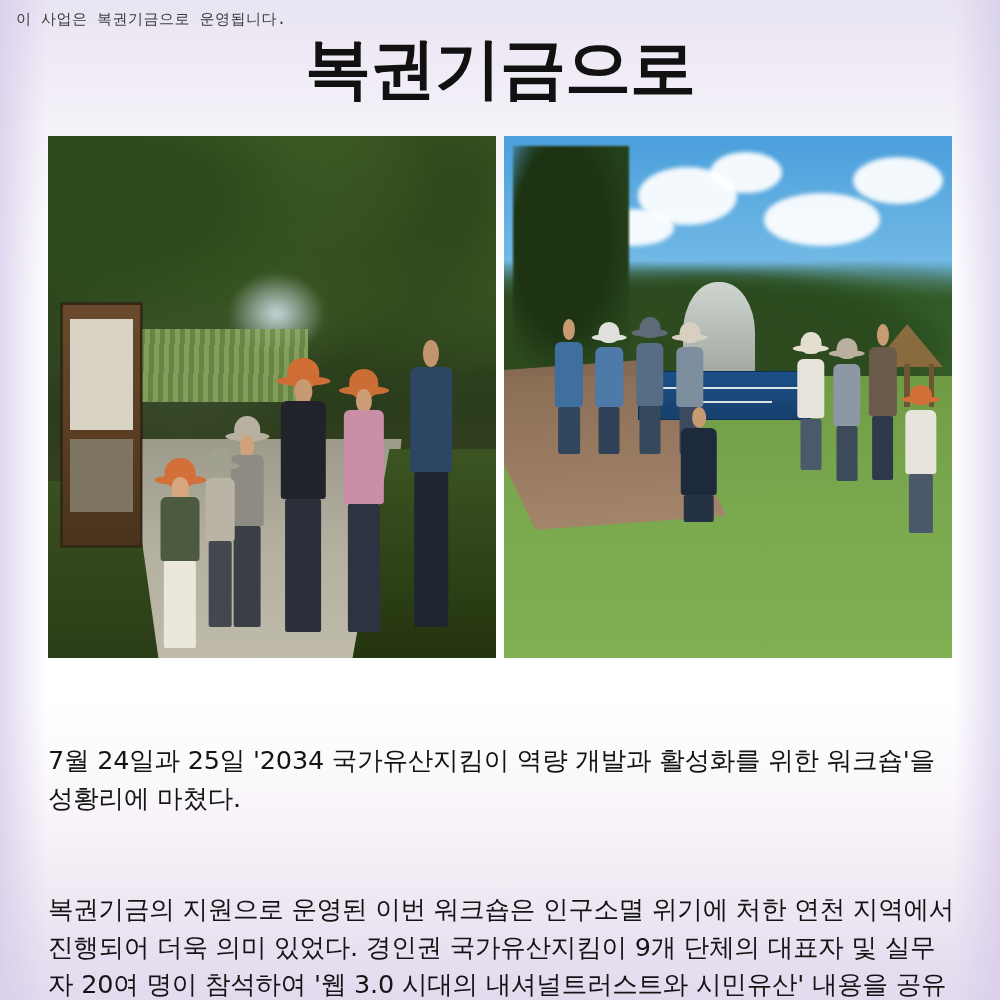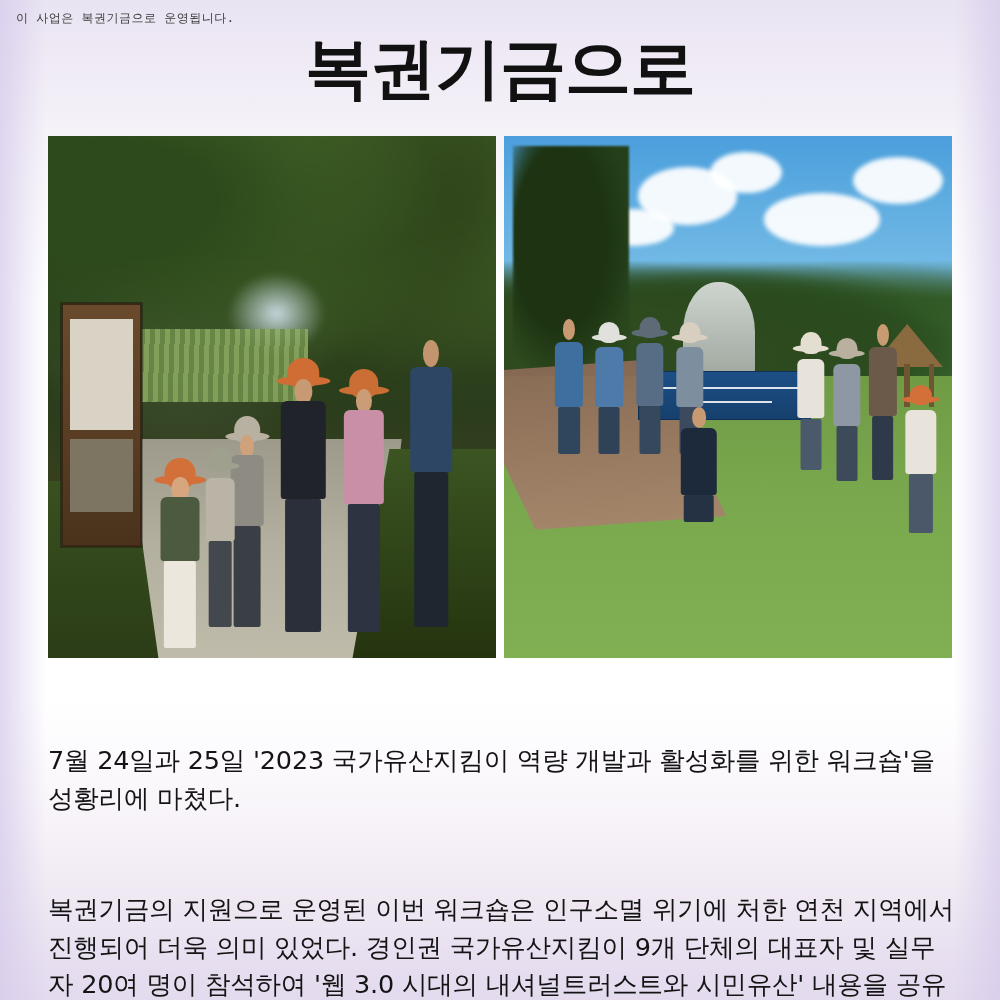--- a/index.html
+++ b/index.html
@@ -50,21 +50,21 @@
     width: 46px;
     background: linear-gradient(270deg, rgba(214,203,235,.75), rgba(214,203,235,0));
     pointer-events: none;
   }
 
   .kicker {
     position: absolute;
     left: 16px;
     top: 10px;
     font-family: "DejaVu Sans Mono", monospace;
-    font-size: 12px;
+    font-size: 15px;
     letter-spacing: .5px;
     color: #3a3a3a;
     white-space: nowrap;
   }
 
   .title {
     position: absolute;
     left: 0;
     right: 0;
     top: 34px;
@@ -469,17 +469,17 @@
       <div class="fig" style="left:38%;top:52%;width:11%;height:22%;">
         <div class="head" style="width:28%;height:18%;background:#c79a72;"></div>
         <div class="body" style="top:18%;width:74%;height:58%;background:#1d2a3c;"></div>
         <div class="legs" style="top:76%;width:62%;height:24%;background:#243244;"></div>
       </div>
     </div>
 
   </div>
 
   <div class="caption">
-    <div>7월 24일과 25일 '2023 국가유산지킴이 역량 개발과 활성화를 위한 워크숍'을 성황리에 마쳤다.</div>
+    <div>7월 24일과 25일 '2034 국가유산지킴이 역량 개발과 활성화를 위한 워크숍'을 성황리에 마쳤다.</div>
     <div>복권기금의 지원으로 운영된 이번 워크숍은 인구소멸 위기에 처한 연천 지역에서 진행되어 더욱 의미 있었다. 경인권 국가유산지킴이 9개 단체의 대표자 및 실무자 20여 명이 참석하여 '웹 3.0 시대의 내셔널트러스트와 시민유산' 내용을 공유했다. 특히 지리적으로 거리가 멀었던 연천 지역의 국가유산지킴이들과 만나 그들의 노고를 이해하고 협력 방안을 모색하는 소중한 기회가 되었다.</div>
   </div>
 
 </div>
 
 </body></html>

